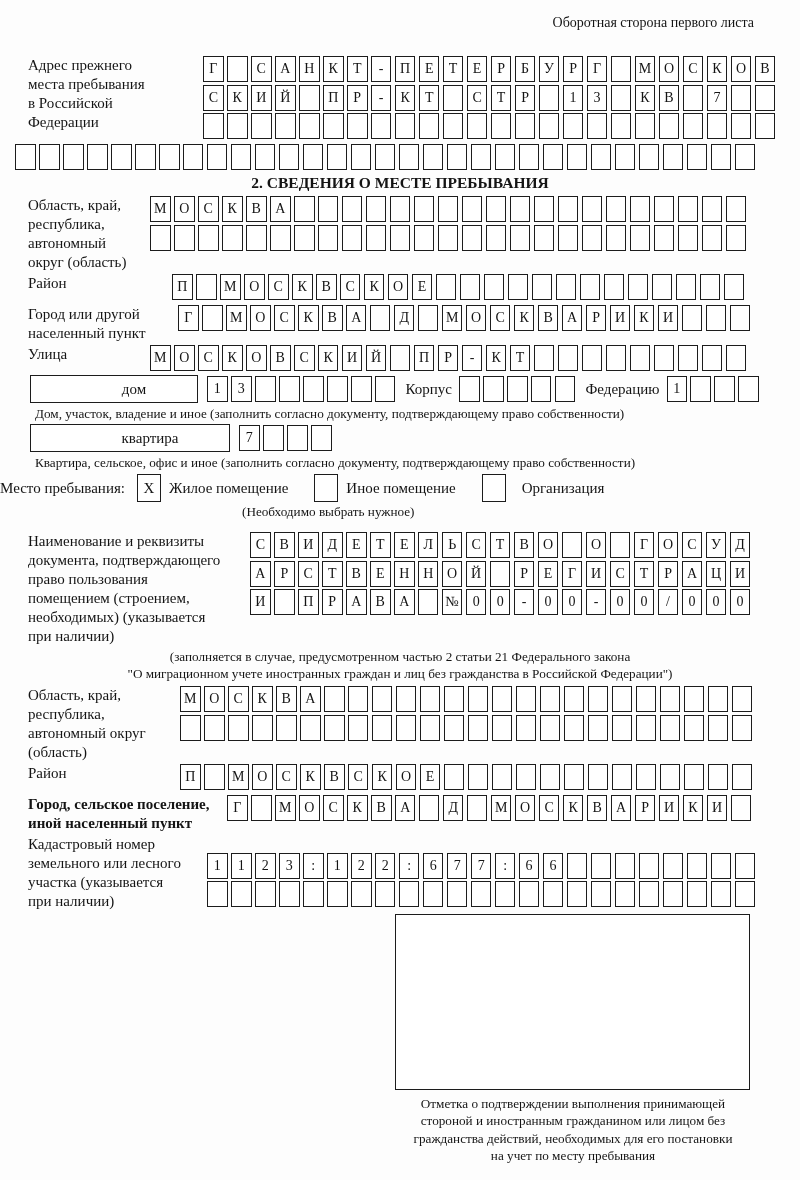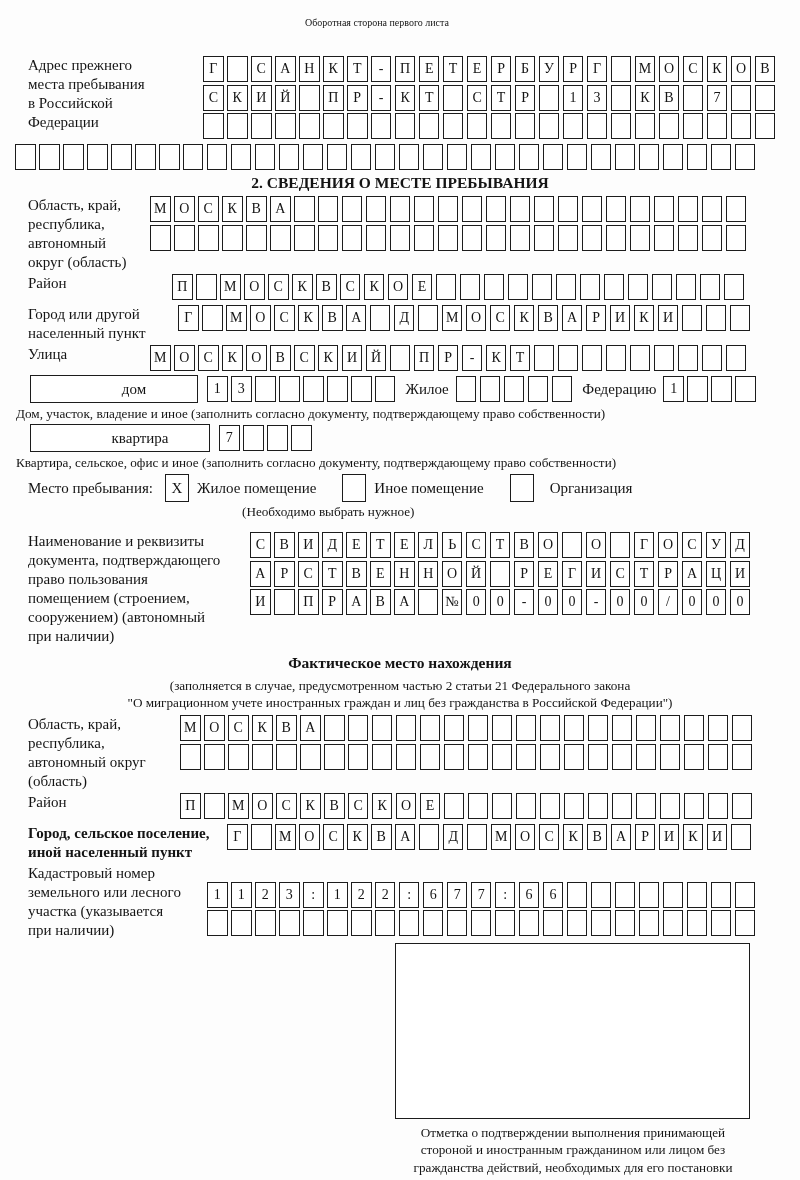--- a/index.html
+++ b/index.html
@@ -1,45 +1,45 @@
 <!DOCTYPE html>
 <html><head>
 <meta charset="utf-8">
 <style>
   html,body{margin:0;padding:0;}
   body{
     width:800px;height:1180px;overflow:hidden;background:#fdfdfd;color:#141414;
     font-family:"Liberation Serif","DejaVu Serif",serif;position:relative;
   }
-  .backnote{margin-top:14px;padding-right:46px;text-align:center;font-size:10px;line-height:18px;}
+  .backnote{margin-top:14px;padding-right:46px;text-align:right;font-size:14px;line-height:18px;}
   .rowgroup{display:flex;align-items:flex-start;padding-left:28px;margin-bottom:2px;}
   .lbl{font-size:15px;line-height:19px;white-space:pre-line;flex:none;}
   .w152{width:152px;} .w122{width:122px;} .w144{width:144px;} .w150{width:150px;}
   .w222{width:222px;} .w199{width:199px;font-weight:bold;} .w179{width:179px;}
   .rows{flex:none;}
   .boxrow{display:flex;gap:3.4px;margin-bottom:2.5px;flex:none;}
   .cell{
     box-sizing:border-box;width:20.6px;height:26px;border:1.5px solid #1c1c1c;background:#fff;
     display:flex;align-items:center;justify-content:center;
     font-size:14px;font-family:"Liberation Serif",serif;flex:none;
   }
   .fullrow{margin-left:15px;}
   .caption{font-size:13.2px;line-height:17px;}
   .center{text-align:center;}
-  .left28{padding-left:16px;}
+  .left28{padding-left:35px;}
   .sect-title{text-align:center;font-weight:bold;font-size:15.5px;line-height:21px;margin:2px 0 3px 0;font-family:Liberation Serif, serif;}
   .sub-title{text-align:center;font-weight:bold;font-size:15.5px;line-height:21px;margin:6px 0 4px 0;}
   .house-row{display:flex;align-items:center;padding-left:30px;margin:2px 0 2px 0;height:28px;}
   .widebox{
     box-sizing:border-box;height:28px;border:1.6px solid #1c1c1c;background:#fff;
     display:flex;align-items:center;justify-content:center;font-size:15px;margin-right:9px;flex:none;padding-left:40px;
   }
-  .wb168{width:168px;} .wb200{width:180px;}
+  .wb168{width:168px;} .wb200{width:200px;}
   .inline-lbl{font-size:15px;margin:0 7px 0 10px;flex:none;}
-  .stay-row{display:flex;align-items:center;padding-left:28px;height:30px;margin-top:2px;}
+  .stay-row{display:flex;align-items:center;height:30px;margin-top:2px;}
   .stay-lbl{font-size:15px;margin-right:12px;}
   .checkbox{
     box-sizing:border-box;width:24px;height:28px;border:1.5px solid #1c1c1c;background:#fff;
     display:inline-flex;align-items:center;justify-content:center;font-size:15px;flex:none;
   }
   .stay-opt{font-size:15px;margin-left:8px;}
   .gap16{margin-left:16px;} .gap24{margin-left:26px;}
   .choose-note{padding-left:242px;margin-bottom:12px;}
   .doc-group{margin-top:3px;}
   .pad-top18{padding-top:18px;}
@@ -340,21 +340,21 @@
     <div class="boxrow" style="margin-bottom:0;">
         <span class="cell">1</span>
         <span class="cell">3</span>
         <span class="cell"></span>
         <span class="cell"></span>
         <span class="cell"></span>
         <span class="cell"></span>
         <span class="cell"></span>
         <span class="cell"></span>
       </div>
-    <div class="inline-lbl">Жилое</div>
+    <div class="inline-lbl">Корпус</div>
     <div class="boxrow" style="margin-bottom:0;">
         <span class="cell"></span>
         <span class="cell"></span>
         <span class="cell"></span>
         <span class="cell"></span>
         <span class="cell"></span>
       </div>
     <div class="inline-lbl">Федерацию</div>
     <div class="boxrow" style="margin-bottom:0;">
         <span class="cell">1</span>
@@ -385,21 +385,21 @@
     <span class="checkbox gap24"></span>
     <span class="stay-opt gap16">Организация</span>
   </div>
   <div class="caption choose-note">(Необходимо выбрать нужное)</div>
 
   <div class="rowgroup doc-group">
     <div class="lbl w222">Наименование и реквизиты
 документа, подтверждающего
 право пользования
 помещением (строением,
-сооружением) (автономный
+необходимых) (указывается
 при наличии)</div>
     <div class="rows">
       <div class="boxrow">
           <span class="cell">С</span>
           <span class="cell">В</span>
           <span class="cell">И</span>
           <span class="cell">Д</span>
           <span class="cell">Е</span>
           <span class="cell">Т</span>
           <span class="cell">Е</span>
@@ -460,21 +460,20 @@
           <span class="cell">0</span>
           <span class="cell">0</span>
           <span class="cell">/</span>
           <span class="cell">0</span>
           <span class="cell">0</span>
           <span class="cell">0</span>
         </div>
     </div>
   </div>
 
-  <div class="sub-title">Фактическое место нахождения</div>
   <div class="caption center">(заполняется в случае, предусмотренном частью 2 статьи 21 Федерального закона</div>
   <div class="caption center" style="margin-bottom:4px;">"О миграционном учете иностранных граждан и лиц без гражданства в Российской Федерации")</div>
 
   <div class="rowgroup">
     <div class="lbl w152">Область, край,
 республика,
 автономный округ
 (область)</div>
     <div class="rows">
       <div class="boxrow">

